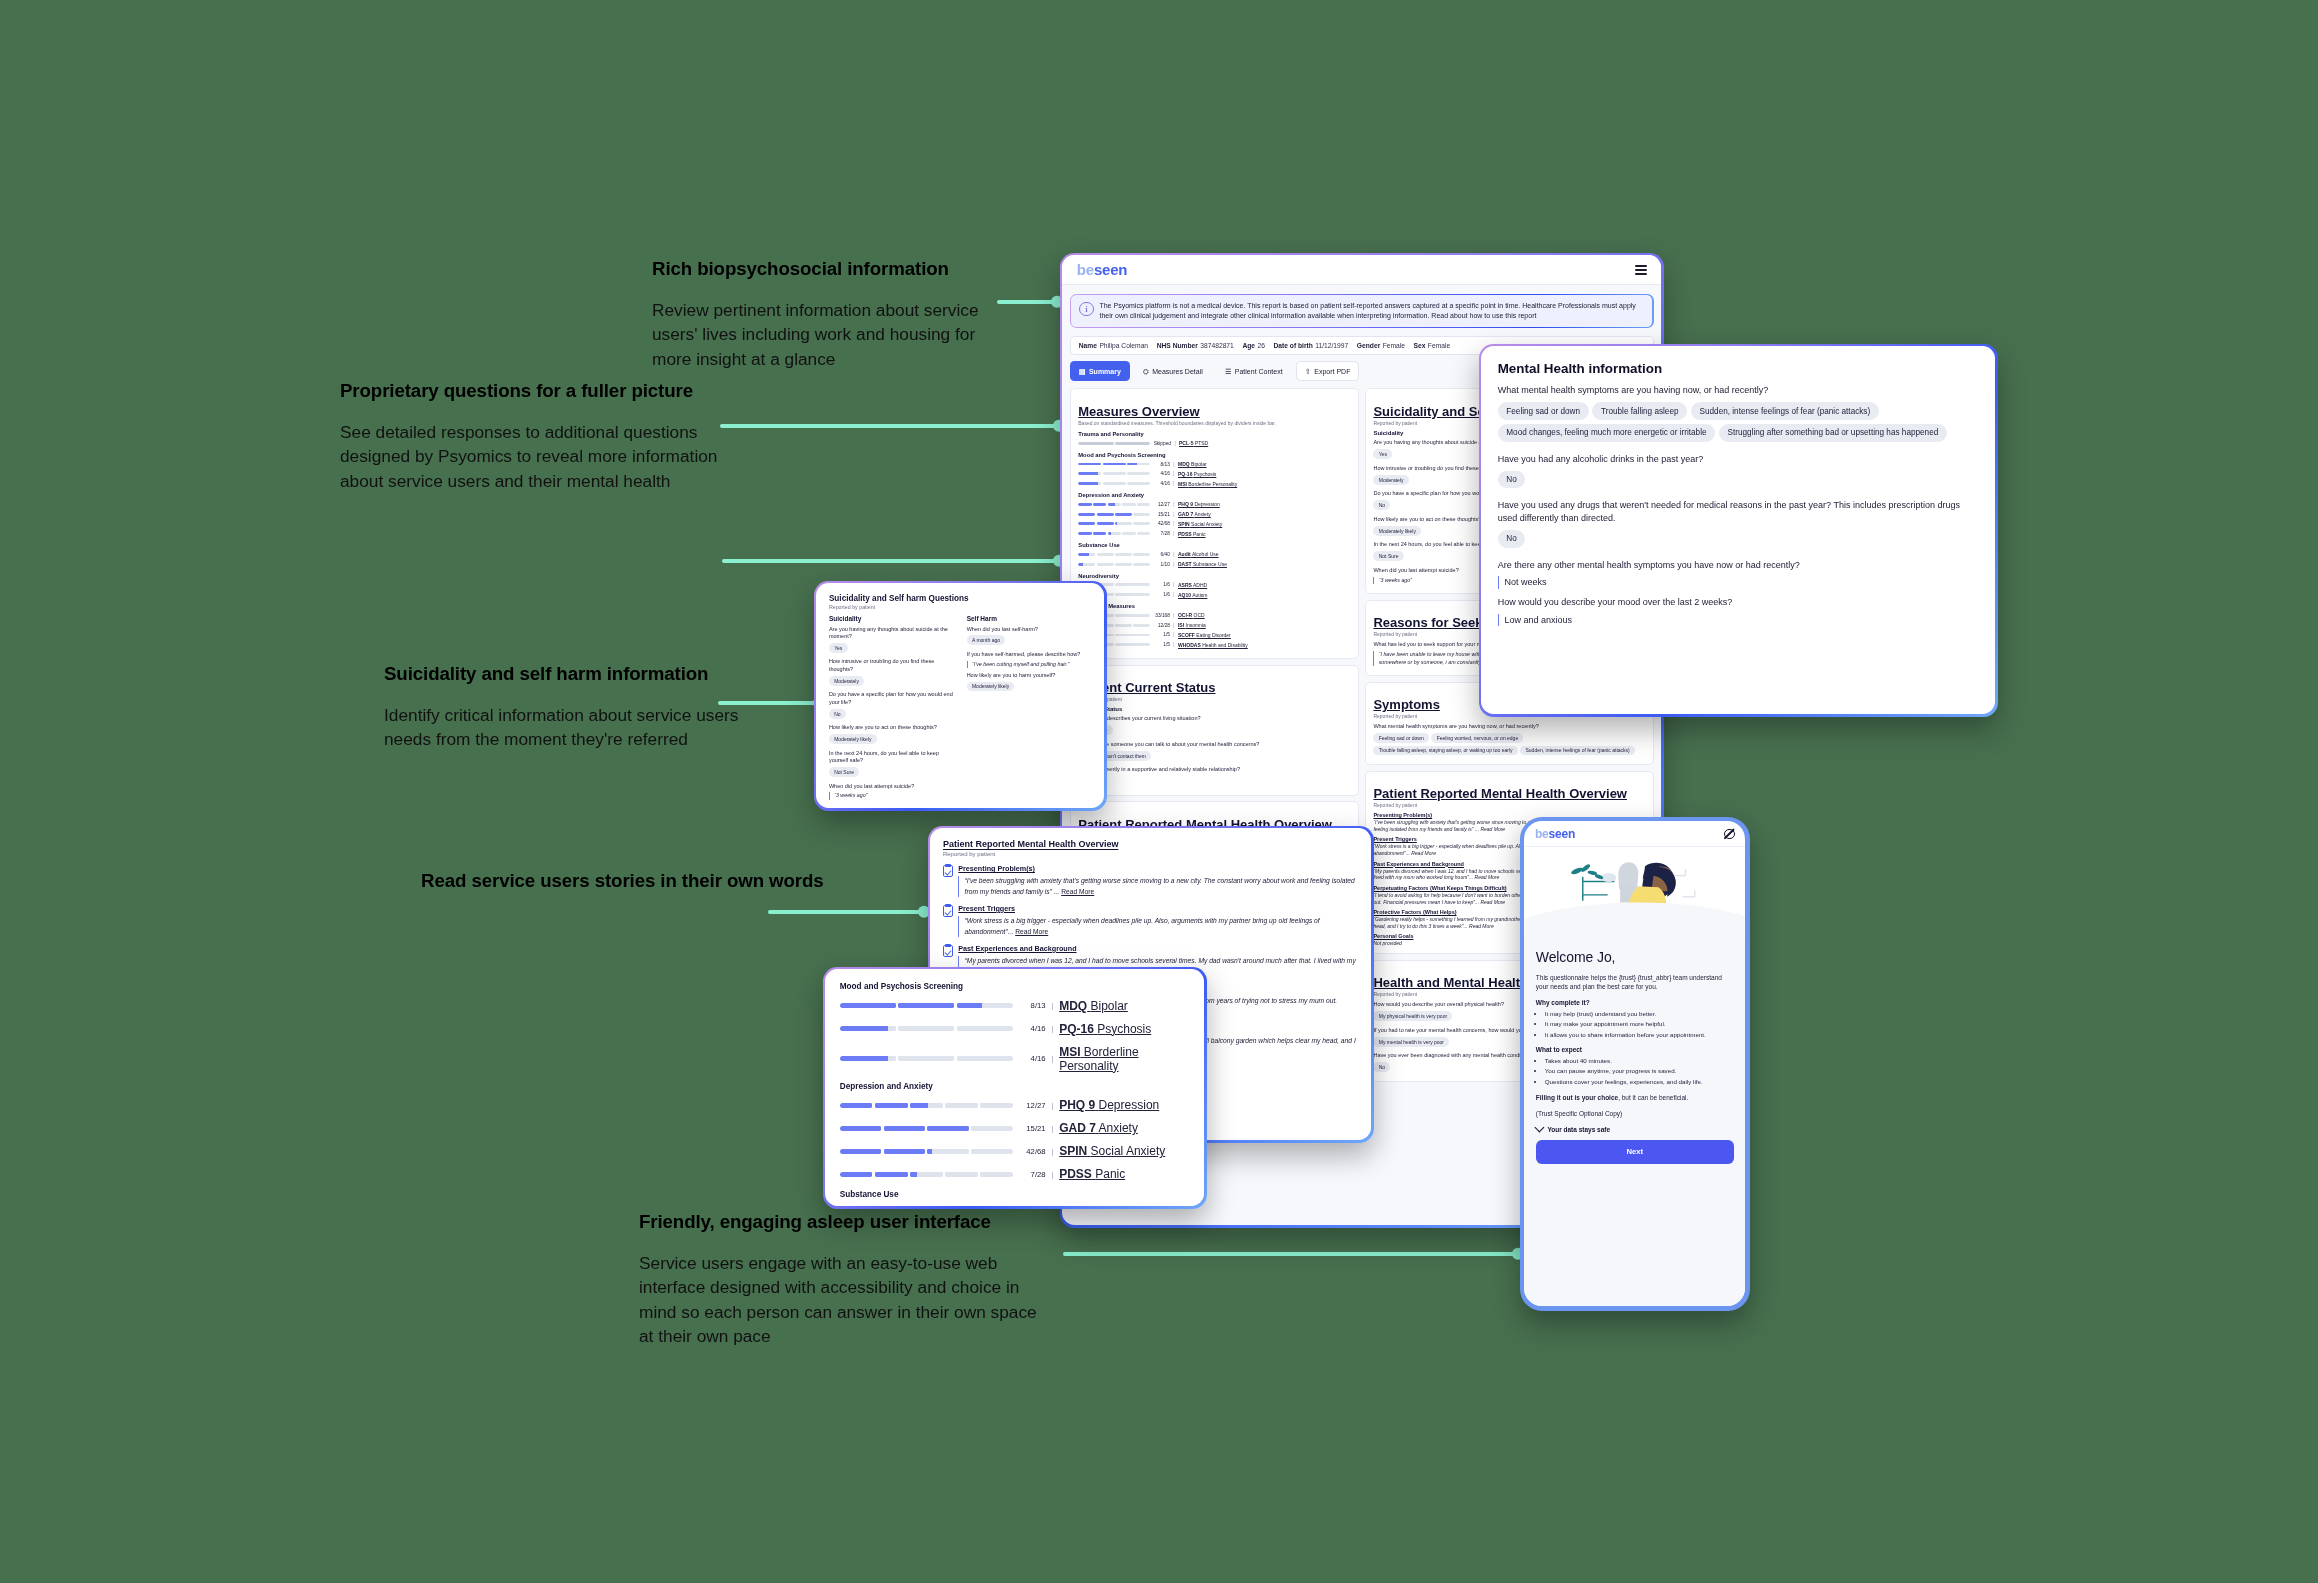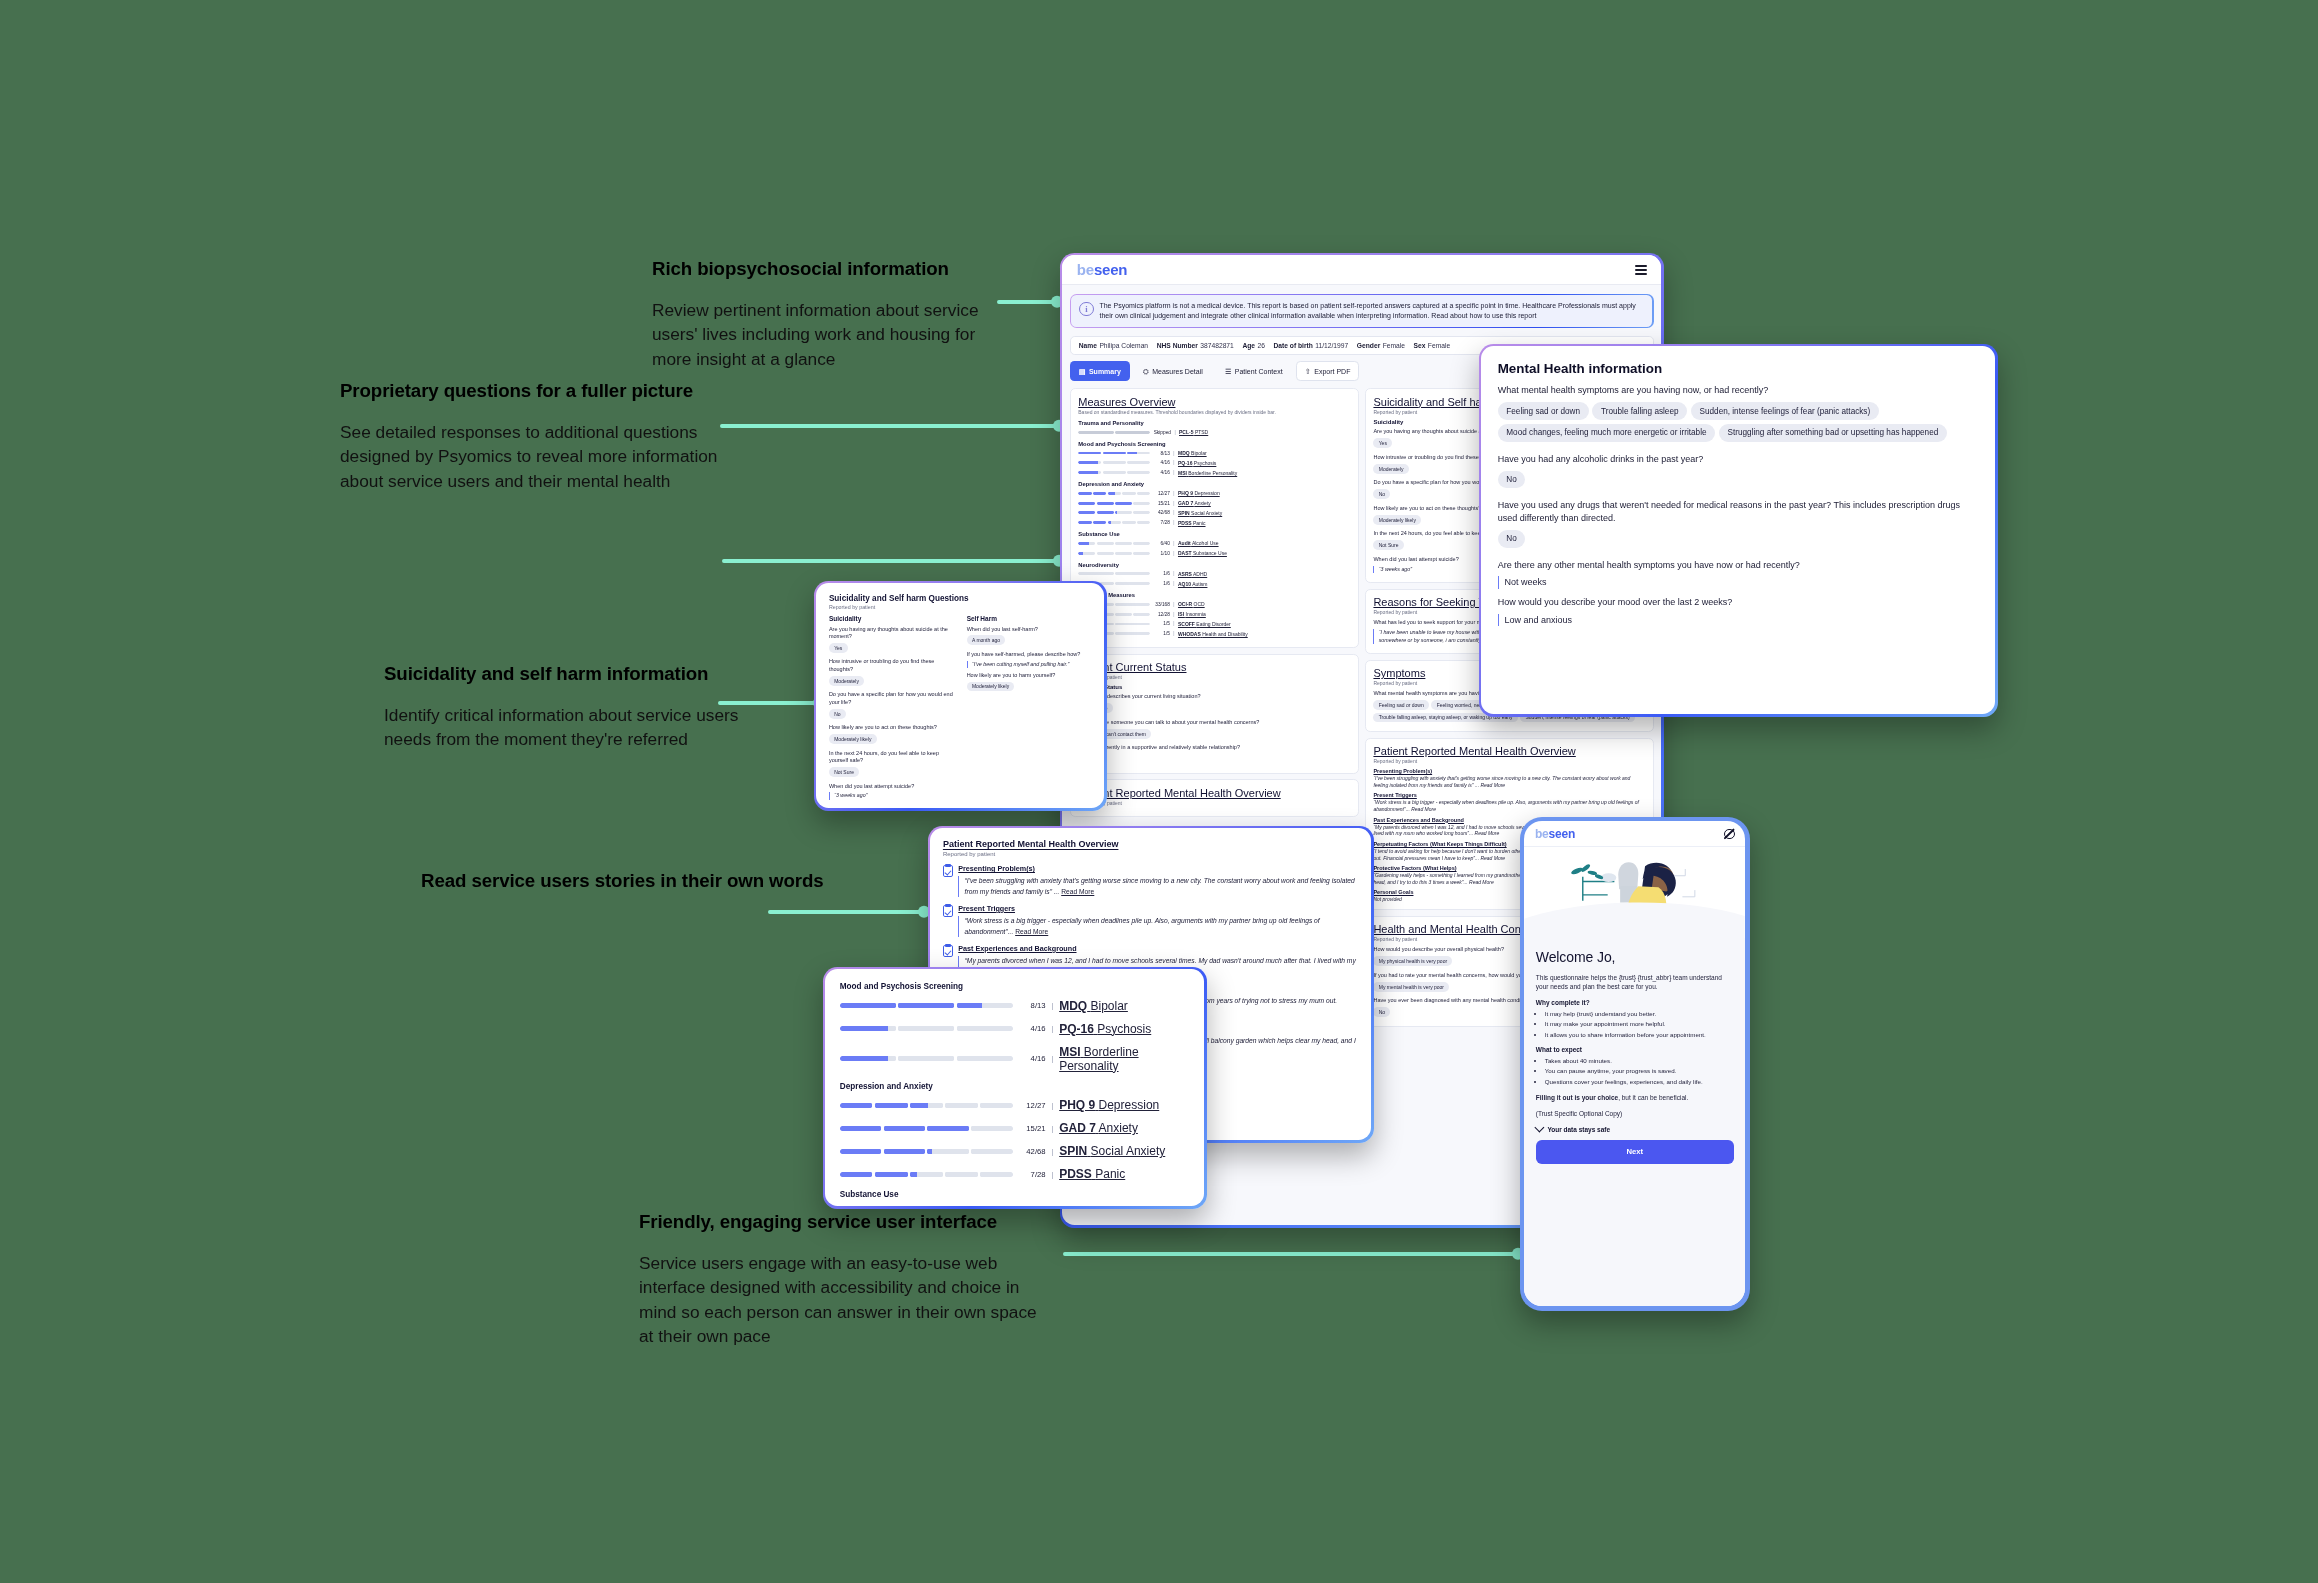--- a/index.html
+++ b/index.html
@@ -78,21 +78,21 @@
     font-size:7px;color:#1b1b33;background:transparent;border:0.5px solid transparent;
   }
   .tab.active{background:#4361ee;color:#fff;font-weight:700;}
   .tab.boxed{background:#fff;border:0.5px solid #dfe3ee;}
   .tab .gl{font-size:7.2px;}
 
   .report-cols{display:flex;gap:6.7px;padding:7.7px 7.7px 0 7.7px;}
   .col{flex:1;display:flex;flex-direction:column;gap:5.8px;}
   .rcard{background:#fff;border:0.5px solid #e6e9f2;border-radius:5.3px;padding:6.2px 7.2px;}
   .rcard h3{
-    margin:0 0 1px 0;font-size:11px;font-weight:400;color:#121233;
+    margin:8px 0 1px 0;font-size:13px;font-weight:700;color:#121233;
     text-decoration:underline;text-underline-offset:1.4px;
   }
   .rcard .sub{margin:0 0 4.3px 0;font-size:5px;color:#6b6f85;}
   .rcard h4{margin:4.3px 0 3.4px 0;font-size:6px;font-weight:700;color:#121233;}
   .q{margin:3.4px 0 2.4px 0;font-size:5.5px;line-height:1.35;color:#23233d;}
   .pill{
     display:inline-block;background:#e9ebf3;color:#23233d;border-radius:479px;
     padding:1.9px 5.3px;font-size:5px;margin:0 2.4px 2.4px 0;
   }
   .quote{
@@ -233,21 +233,21 @@
     </div>
 
   <div class="callout" style="left:421px;top:869px;width:422px;">
     <p class="c-title">Read service users stories in their own words</p>
   </div>
   <div class="leader" style="left:768px;top:910px;width:158px;">
       <i class="dot"></i>
     </div>
 
   <div class="callout" style="left:639px;top:1210px;width:408px;">
-    <p class="c-title">Friendly, engaging service user interface</p>
+    <p class="c-title">Friendly, engaging asleep user interface</p>
     <p class="c-body">Service users engage with an easy-to-use web interface designed with accessibility and choice in mind so each person can answer in their own space at their own pace</p>
   </div>
   <div class="leader" style="left:1063px;top:1252px;width:457px;">
       <i class="dot"></i>
     </div>
 
   <div class="grad-frame" id="main-window">
     <div class="inner">
 
       <div class="win-topbar">

